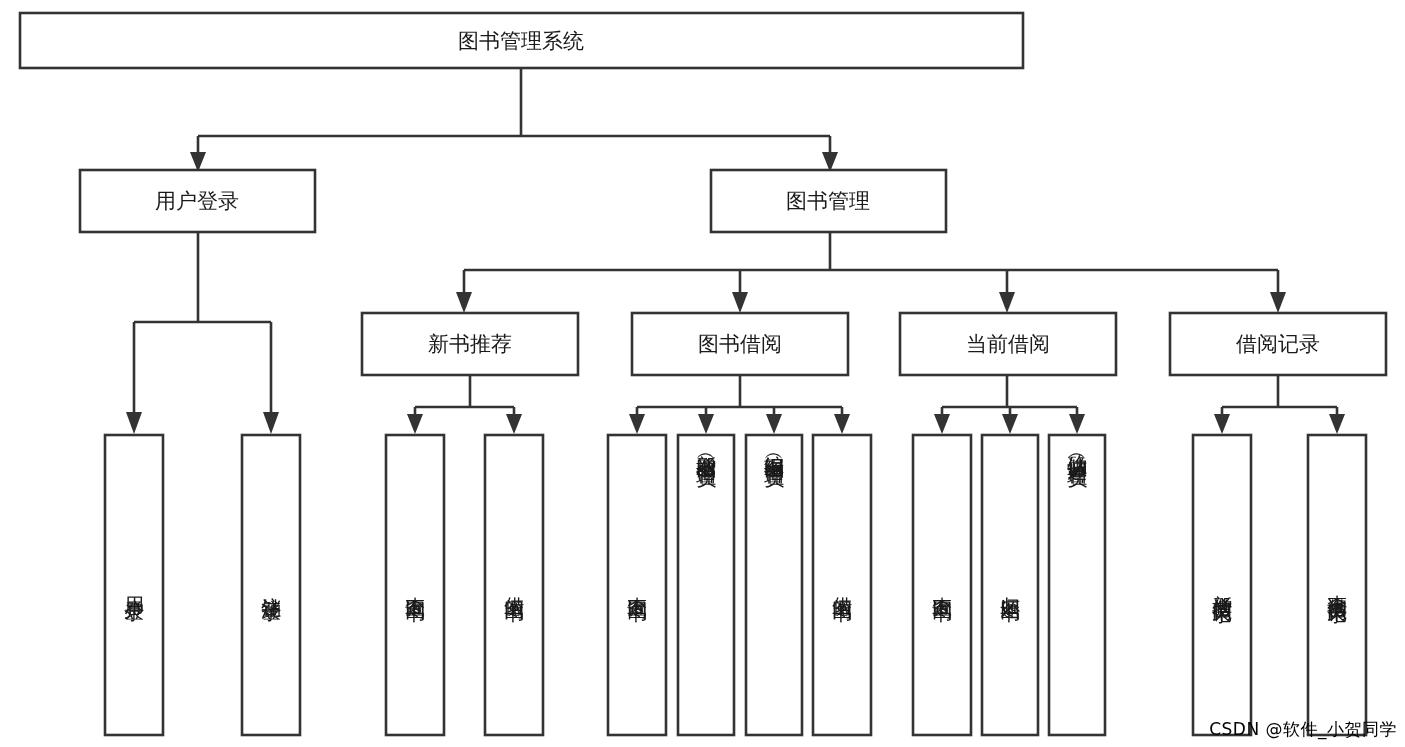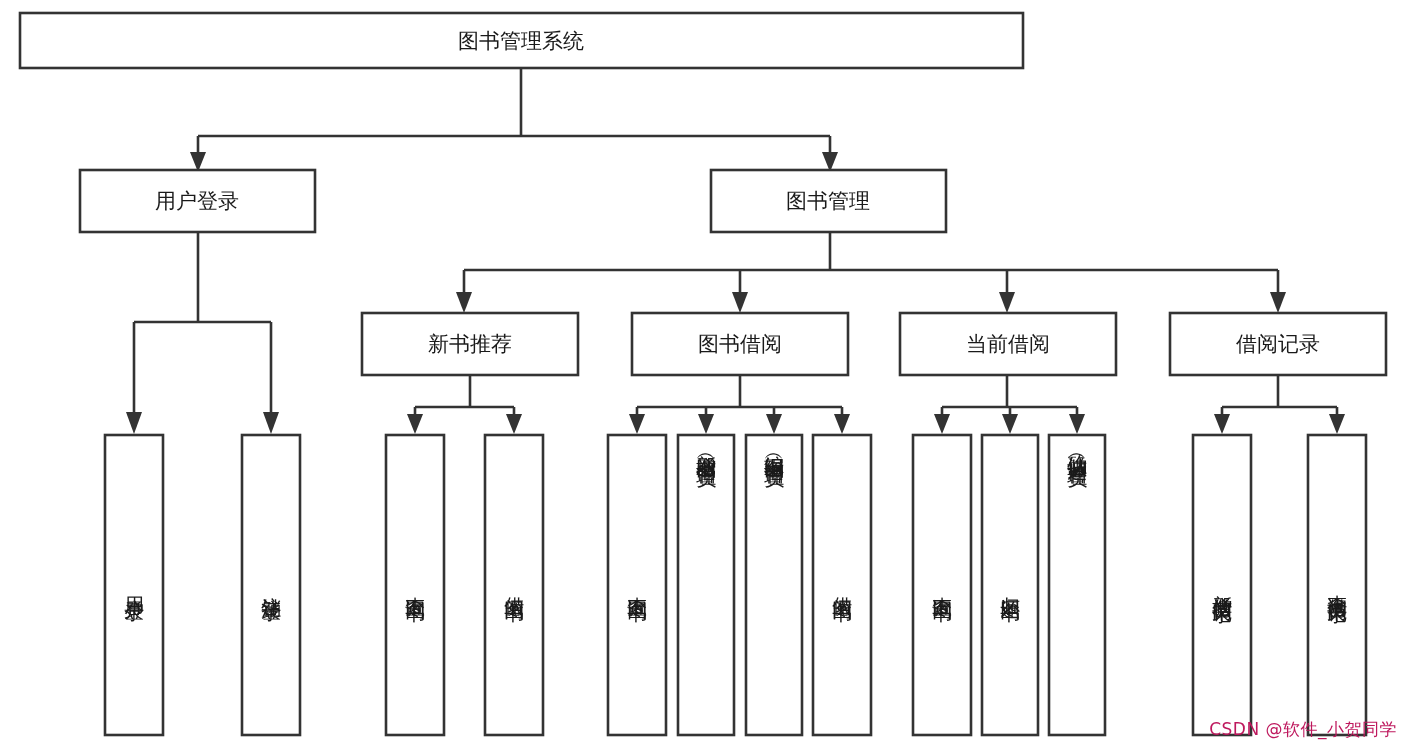--- a/index.html
+++ b/index.html
@@ -67,21 +67,21 @@
     letter-spacing: 2px;
     color: #1a1a1a;
     white-space: nowrap;
   }
   .watermark {
     position: absolute;
     right: 8px;
     bottom: 6px;
     font-family: "DejaVu Sans", "Liberation Sans", sans-serif;
     font-size: 17px;
-    color: #be185d;
+    color: #000000;
     white-space: nowrap;
     letter-spacing: 0.5px;
     text-align: right;
   }
 </style>
 </head>
 <body>
 
 <div id="diagram-root">
 

